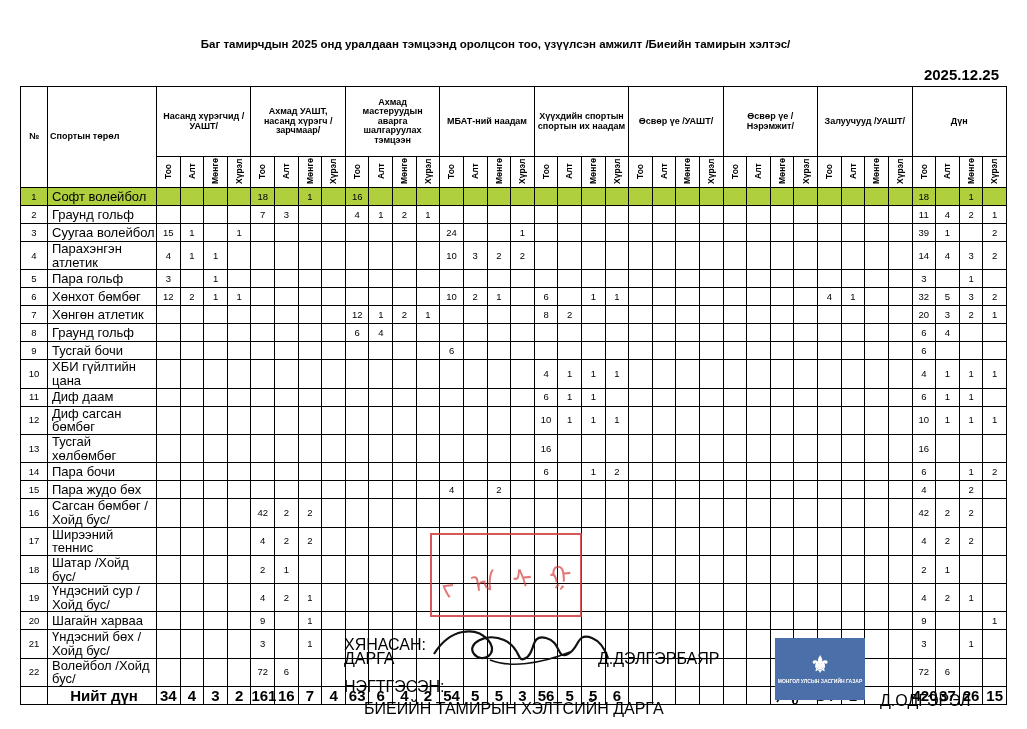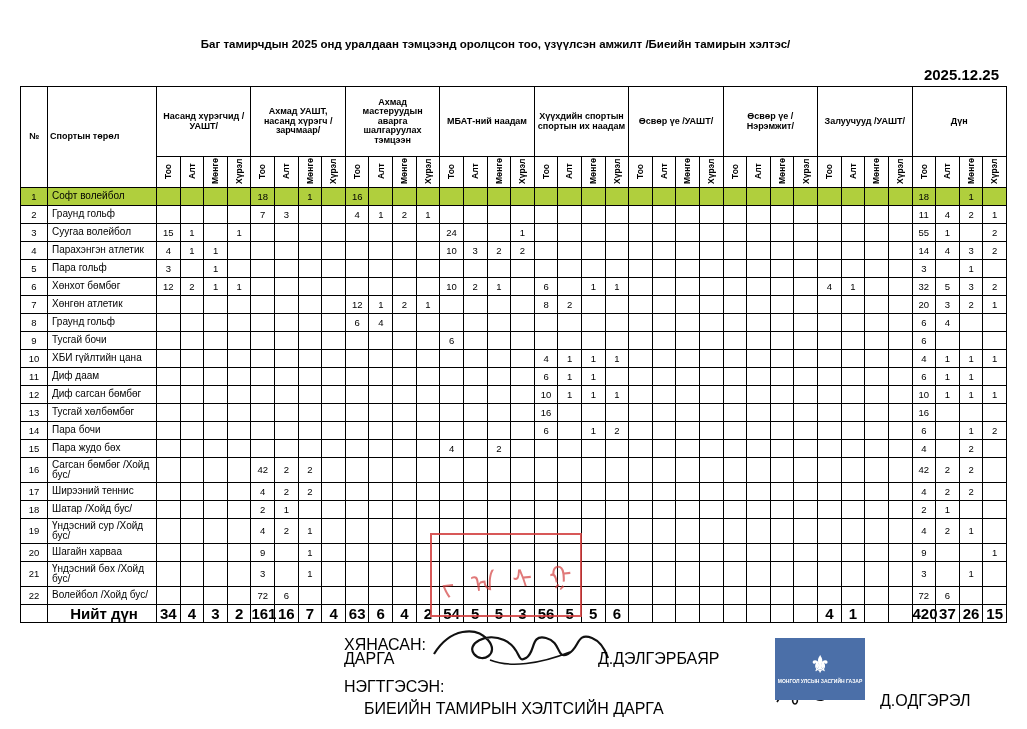--- a/index.html
+++ b/index.html
@@ -41,21 +41,21 @@
     transform:rotate(180deg);
     white-space:nowrap;
     font-size:8.5px;
     font-weight:bold;
     height:28px;
     line-height:1;
     margin:0 auto;
   }
   .col-no{width:22px;}
   .col-name{width:104px;text-align:left;margin-left:48px;}
-  td.col-name{padding-left:4px;font-size:10px;}
+  td.col-name{padding-left:4px;font-size:13px;}
   .cell{width:21px;}
   .hl{background:#b0cf3d;}
   .row-total td{font-weight:bold;font-size:15px;}
   .row-total td.col-name{text-align:center;}
   .tall td{height:24px;}
   .sig{
     position:absolute;font-size:16px;font-weight:normal;
   }
   .sig-1{left:344px;top:636px;}
   .sig-2{left:344px;top:650px;}
@@ -261,21 +261,21 @@
           <td class="cell"></td>
           <td class="cell"></td>
           <td class="cell"></td>
           <td class="cell"></td>
           <td class="cell"></td>
           <td class="cell"></td>
           <td class="cell"></td>
           <td class="cell"></td>
           <td class="cell"></td>
           <td class="cell"></td>
-          <td class="cell">55</td>
+          <td class="cell">39</td>
           <td class="cell">1</td>
           <td class="cell"></td>
           <td class="cell">2</td>
         </tr>
         <tr>
           <td class="col-no">4</td>
           <td class="col-name">Парахэнгэн атлетик</td>
           <td class="cell">4</td>
           <td class="cell">1</td>
           <td class="cell">1</td>

